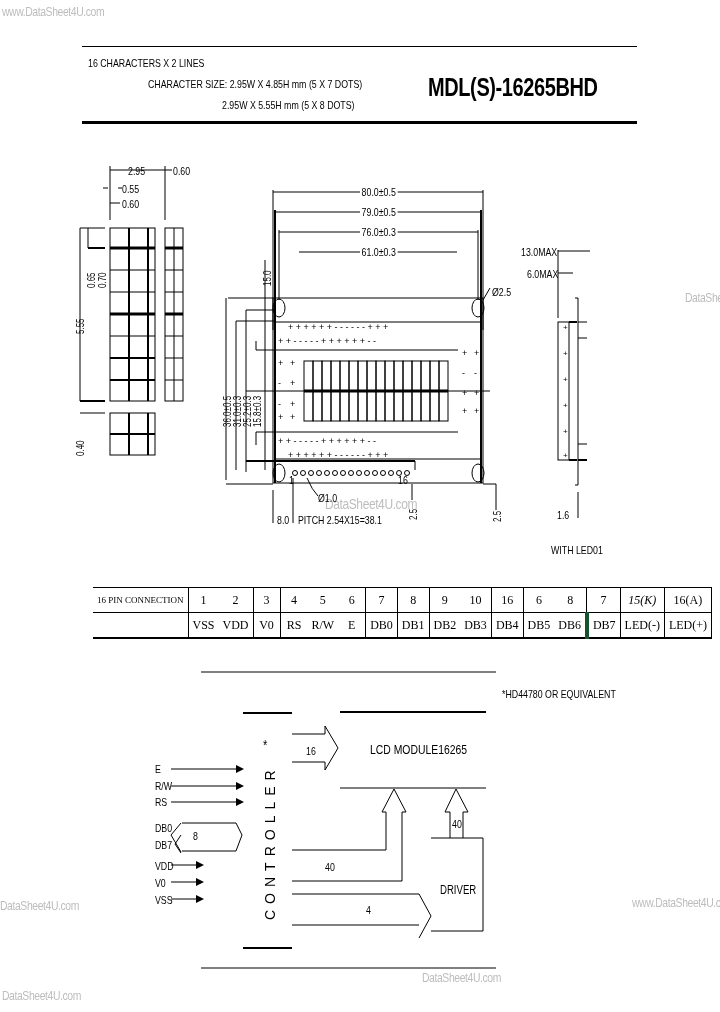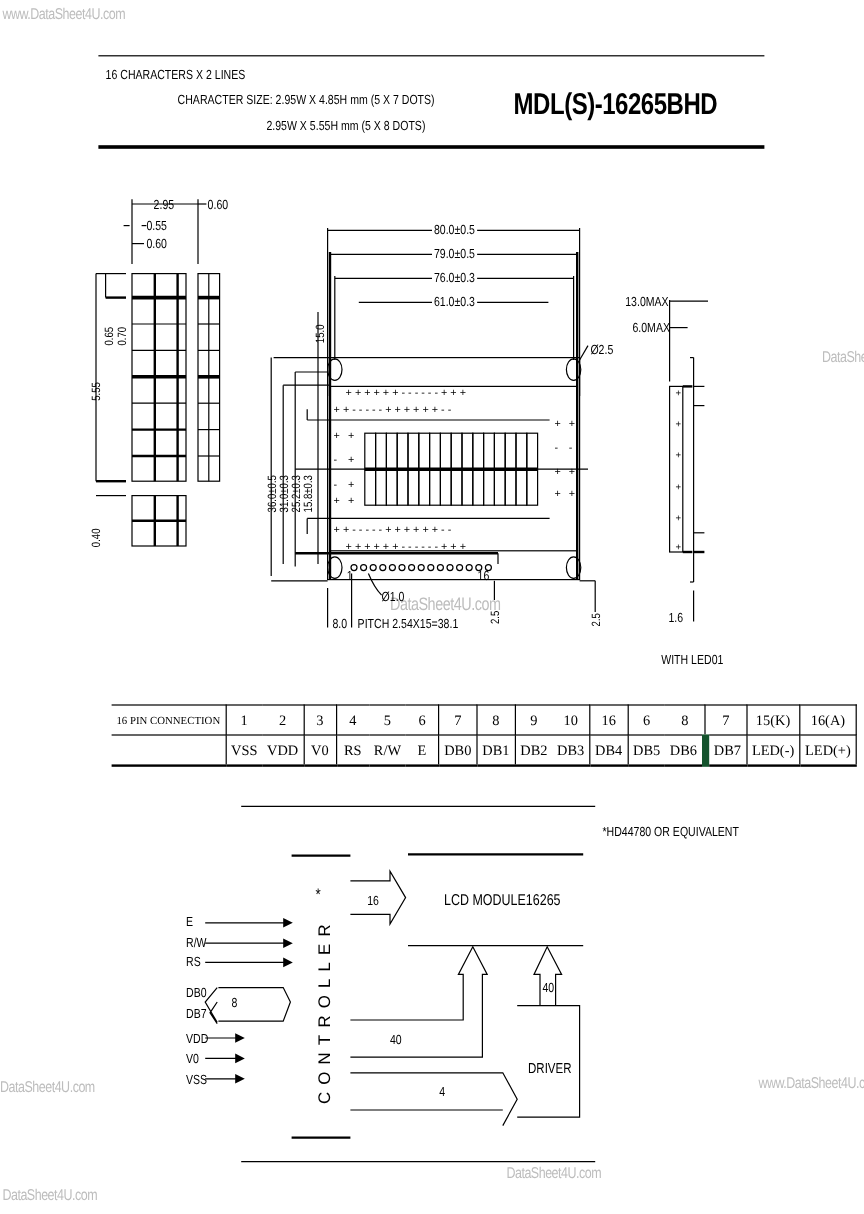--- a/index.html
+++ b/index.html
@@ -294,38 +294,38 @@
     <td class="sub" style="width:19px;">5</td>
     <td class="sub" style="width:19px;border-right:1px solid #000;">6</td>
     <td style="width:18px;">7</td>
     <td style="width:18px;">8</td>
     <td class="sub" style="width:19px;">9</td>
     <td class="sub" style="width:19px;border-right:1px solid #000;">10</td>
     <td style="width:18px;">16</td>
     <td class="sub" style="width:19px;">6</td>
     <td class="sub" style="width:19px;border-right:1px solid #000;">8</td>
     <td style="width:18px;">7</td>
-    <td style="width:26px;">15(K)</td>
+    <td style="width:26px;font-style:italic;">15(K)</td>
     <td style="width:26px;">16(A)</td>
   </tr>
   <tr>
     <td class="blank"></td>
     <td class="sub">VSS</td>
     <td class="sub" style="border-right:1px solid #000;">VDD</td>
     <td>V0</td>
     <td class="sub">RS</td>
     <td class="sub">R/W</td>
     <td class="sub" style="border-right:1px solid #000;">E</td>
     <td>DB0</td>
     <td>DB1</td>
     <td class="sub">DB2</td>
     <td class="sub" style="border-right:1px solid #000;">DB3</td>
     <td>DB4</td>
     <td class="sub">DB5</td>
-    <td class="sub" style="border-right:6px solid #14532d;">DB6</td>
+    <td class="sub" style="border-right:4px solid #14532d;">DB6</td>
     <td>DB7</td>
     <td>LED(-)</td>
     <td>LED(+)</td>
   </tr>
 </tbody>
   </table>
 
 <div class="t" style="left:502px;top:689px;">*HD44780 OR EQUIVALENT</div>
 <div class="t" style="left:263px;top:738px;font-size:14px;">*</div>
 <div class="vt" style="left:262px;top:920px;transform:rotate(-90deg);font-size:14px;letter-spacing:6px;">CONTROLLER</div>

